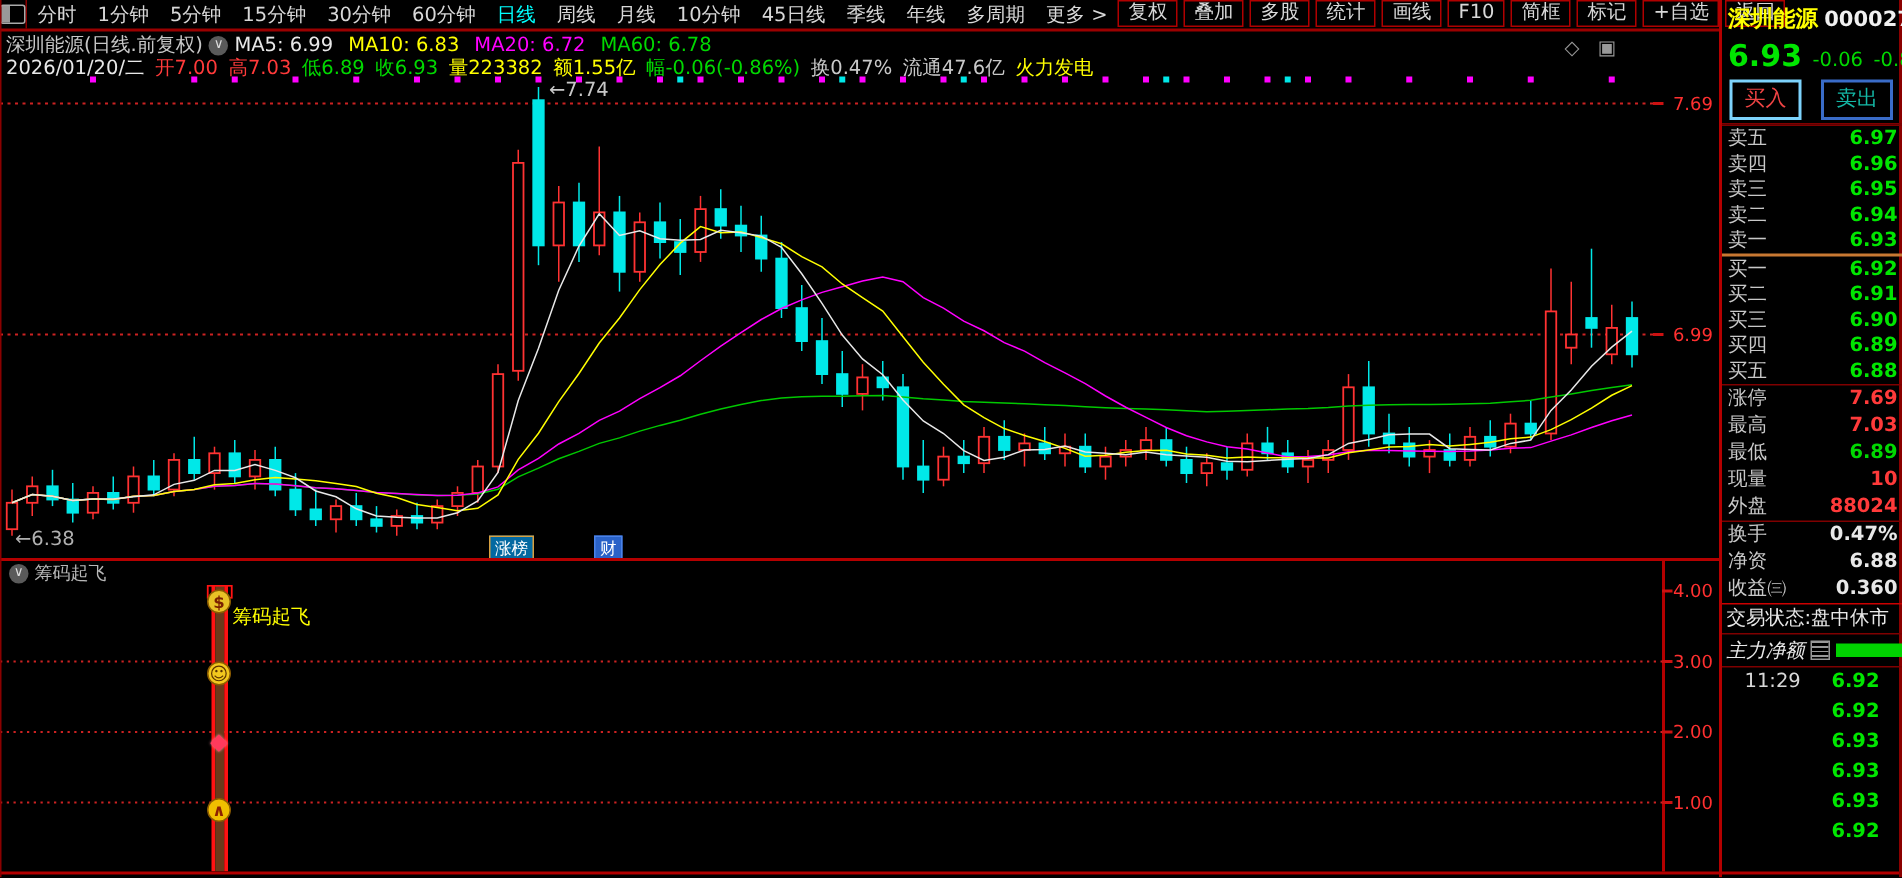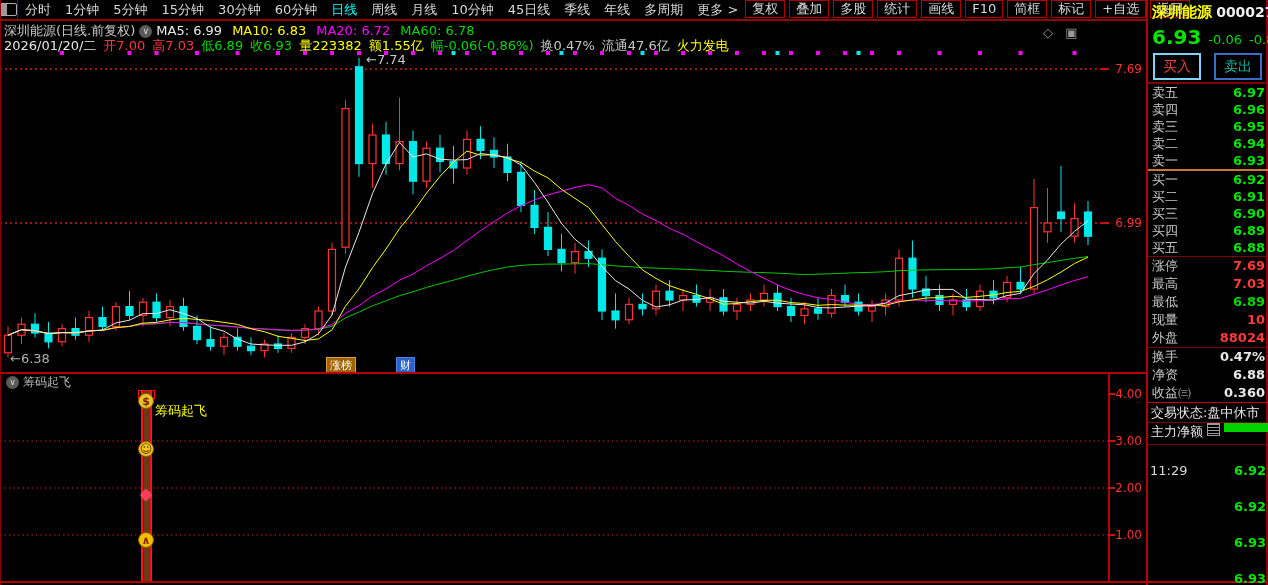--- a/index.html
+++ b/index.html
@@ -40,21 +40,21 @@
   #sub-header{position:absolute;left:6px;top:375px;color:#b8b8b8;font-size:12px;height:14px;display:flex;align-items:center;}
   .sig-icon{position:absolute;width:16px;height:16px;border-radius:50%;text-align:center;box-sizing:border-box;}
   #sig-bag{left:138px;top:393px;background:#e8c226;color:#7a2000;font-weight:bold;font-size:11px;line-height:15px;border:1px solid #8d5c00;}
   #sig-label{position:absolute;left:155px;top:402px;color:#ffff00;font-size:13px;}
   #sig-smile{left:138px;top:441px;background:#f2c81e;color:#5a3200;font-size:12px;line-height:15px;border:1px solid #8d5c00;}
   #sig-gem{left:138px;top:486px;color:#ff3a5c;font-size:15px;line-height:16px;text-shadow:0 0 2px #ff8a9c;}
   #sig-up{left:138px;top:532px;background:#f0c000;color:#8d2000;font-weight:bold;font-size:11px;line-height:15px;border:1px solid #8d5c00;}
 
   
   .badge{position:absolute;top:357px;height:15px;line-height:15px;font-size:11px;color:#fff;padding:0 3px;}
-  #badge-board{left:326px;background:#a16207;border:1px solid #d8a040;}
+  #badge-board{left:326px;background:#0369a1;border:1px solid #d8a040;}
   #badge-fin{left:396px;background:#2a62c8;border:1px solid #4a82e8;}
 
   
   #panel{position:absolute;left:1148px;top:0;width:120px;height:585px;font-size:13px;}
   #p-title{height:22px;padding:3px 0 0 4px;white-space:nowrap;overflow:hidden;}
   #p-title .nm{color:#ffff00;font-weight:bold;font-size:15px;}
   #p-title .cd{color:#f0f0f0;font-weight:bold;font-size:14px;}
   #p-price{height:25px;display:flex;align-items:baseline;gap:7px;padding-left:4px;white-space:nowrap;overflow:hidden;}
   #p-price .big{color:#00e600;font-size:20px;font-weight:bold;}
   #p-price .chg{color:#00d800;font-size:13px;}
@@ -64,25 +64,25 @@
   .q-row,.s-row{height:17px;display:flex;justify-content:space-between;padding:0 3px 0 4px;align-items:center;line-height:17px;}
   .s-row{height:18px;line-height:18px;}
   .q-row .lbl,.s-row .lbl{color:#c8c8c8;}
   .q-row .val{color:#00e600;font-weight:bold;}
   #sep-bidask{height:0;border-top:2px solid #c87832;}
   #sell-rows{border-top:1px solid #7f0000;}
   #stats1{border-top:1px solid #7f0000;}
   #stats2{border-top:1px solid #7f0000;}
   #p-status{border-top:1px solid #cc0000;height:19px;line-height:19px;color:#e8e8e8;padding-left:3px;
             white-space:nowrap;overflow:hidden;border-bottom:1px solid #7f0000;}
-  #p-mainforce{height:21px;display:flex;color:#e8e8e8;padding-left:3px;gap:4px;
-               border-bottom:1px solid #7f0000;}
+  #p-mainforce{height:21px;display:flex;align-items:center;color:#e8e8e8;padding-left:3px;gap:4px;
+               border-bottom:1px solid #7f0000;font-style:italic;}
   #mf-icon{width:11px;height:11px;border:1px solid #999;background:repeating-linear-gradient(#999 0 1px,transparent 1px 3px);}
   #mf-bar{margin-left:auto;width:44px;height:9px;background:#00d200;}
-  .t-row{height:20px;display:flex;justify-content:space-between;padding:0 2px;line-height:20px;margin-top:16px;}
+  .t-row{height:20px;display:flex;justify-content:space-between;padding:0 15px;line-height:20px;}
   .t-row .tm{color:#d8d8d8;}
   .t-row .pr{color:#00e600;font-weight:bold;}
 </style>
 </head>
 <body>
 
 <div id="root">
 
   <div id="toolbar">
     <div id="tb-pane-icon">

